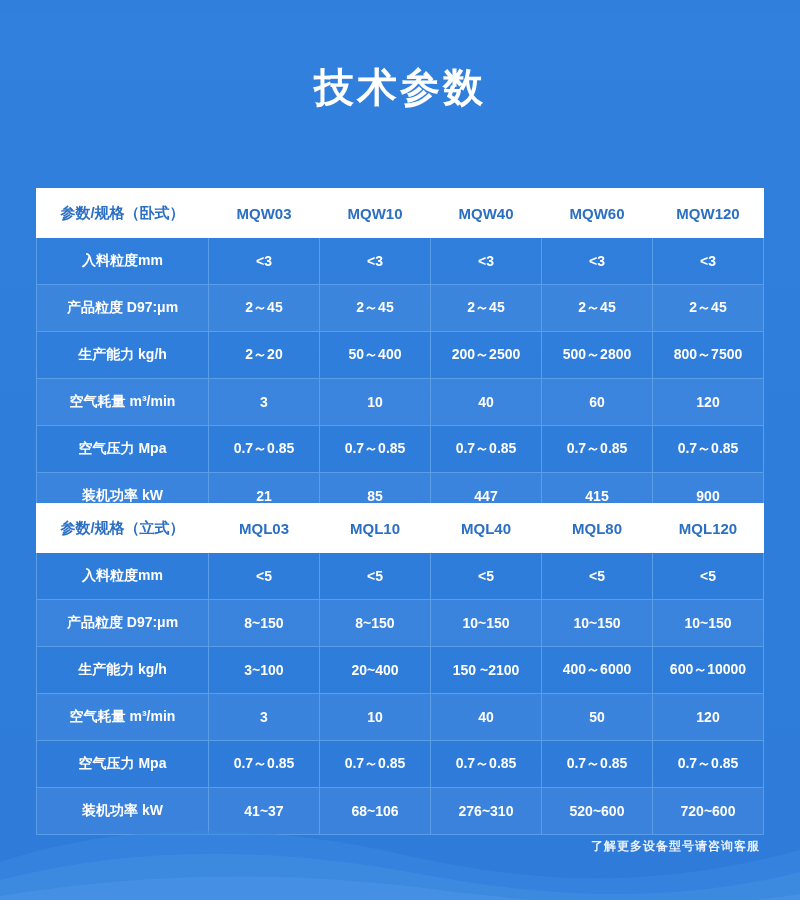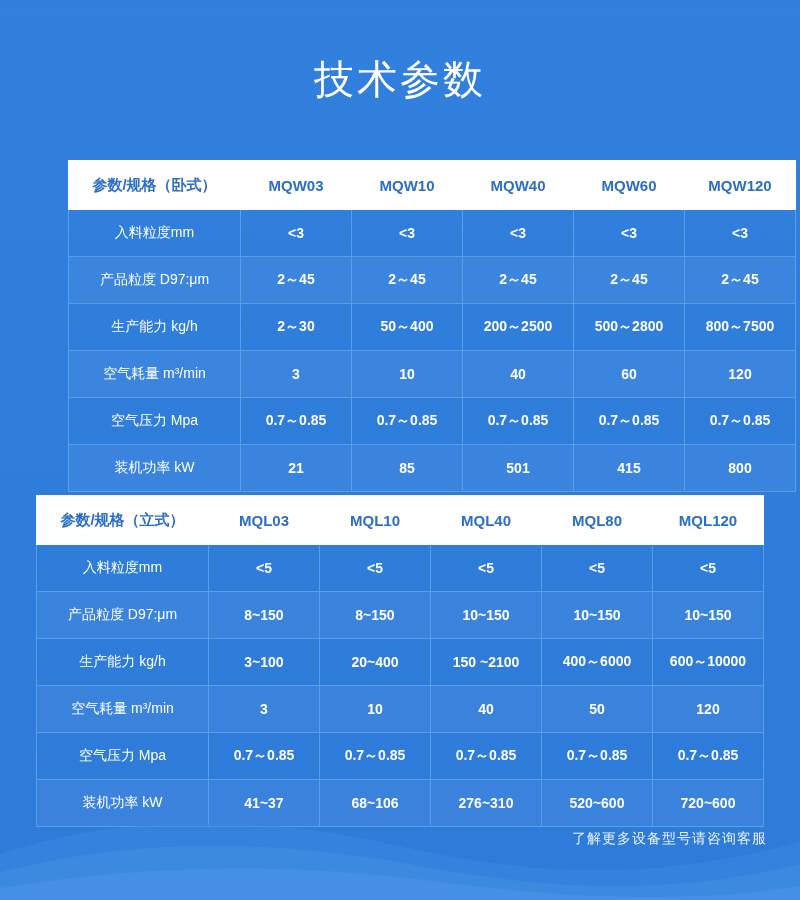--- a/index.html
+++ b/index.html
@@ -29,32 +29,32 @@
     height: 120px;
     overflow: hidden;
     pointer-events: none;
   }
   .bg-wave svg { display: block; }
 
   .title {
     text-align: center;
     color: #ffffff;
     font-size: 40px;
-    font-weight: normal;
+    font-weight: bold;
     letter-spacing: 3px;
     padding-top: 48px;
-    margin: 4px;
+    margin: 12px;
   }
 
   .table-wrap {
     position: absolute;
     left: 36px;
     width: 728px;
   }
-  #table-one-wrap { top: 156px; margin-left: 32px; }
+  #table-one-wrap { top: 176px; }
   #table-two-wrap { top: 491px; border-radius: 17px; }
 
   table {
     border-collapse: collapse;
     width: 728px;
     table-layout: fixed;
   }
   col.c0 { width: 172px; }
   col.cx { width: 111px; }
 
@@ -73,36 +73,37 @@
     font-size: 15px;
     font-weight: bold;
     height: 46px;
     border: 1px solid #ffffff;
   }
   thead th.head-first {
     text-align: center;
   }
   tbody td.rowhead {
     text-align: center;
-    font-weight: normal;
+    font-weight: bold;
   }
   tbody tr td {
     background: transparent;
   }
   tbody tr.alt td {
     background: rgba(255, 255, 255, 0.06);
   }
 
   .footnote {
     position: absolute;
-    right: 33px;
+    right: 40px;
     top: 826px;
     color: #e8f1fb;
-    font-size: 14px;
+    font-size: 12px;
     letter-spacing: 1px;
+    font-weight: bold;
   }
 </style>
 </head>
 <body>
 
 <div class="page">
 
   <h1 class="title">技术参数</h1>
 
   <div class="table-wrap" id="table-one-wrap">
@@ -137,21 +138,21 @@
         <tr class="alt">
           <td class="rowhead">产品粒度 D97:μm</td>
           <td>2～45</td>
           <td>2～45</td>
           <td>2～45</td>
           <td>2～45</td>
           <td>2～45</td>
         </tr>
         <tr>
           <td class="rowhead">生产能力 kg/h</td>
-          <td>2～30</td>
+          <td>2～20</td>
           <td>50～400</td>
           <td>200～2500</td>
           <td>500～2800</td>
           <td>800～7500</td>
         </tr>
         <tr class="alt">
           <td class="rowhead">空气耗量 m³/min</td>
           <td>3</td>
           <td>10</td>
           <td>40</td>
@@ -163,23 +164,23 @@
           <td>0.7～0.85</td>
           <td>0.7～0.85</td>
           <td>0.7～0.85</td>
           <td>0.7～0.85</td>
           <td>0.7～0.85</td>
         </tr>
         <tr class="alt">
           <td class="rowhead">装机功率 kW</td>
           <td>21</td>
           <td>85</td>
-          <td>501</td>
+          <td>447</td>
           <td>415</td>
-          <td>800</td>
+          <td>900</td>
         </tr>
       </tbody>
     </table>
   </div>
 
   <div class="table-wrap" id="table-two-wrap">
     <table>
       <colgroup>
         <col class="c0">
           <col class="cx">

